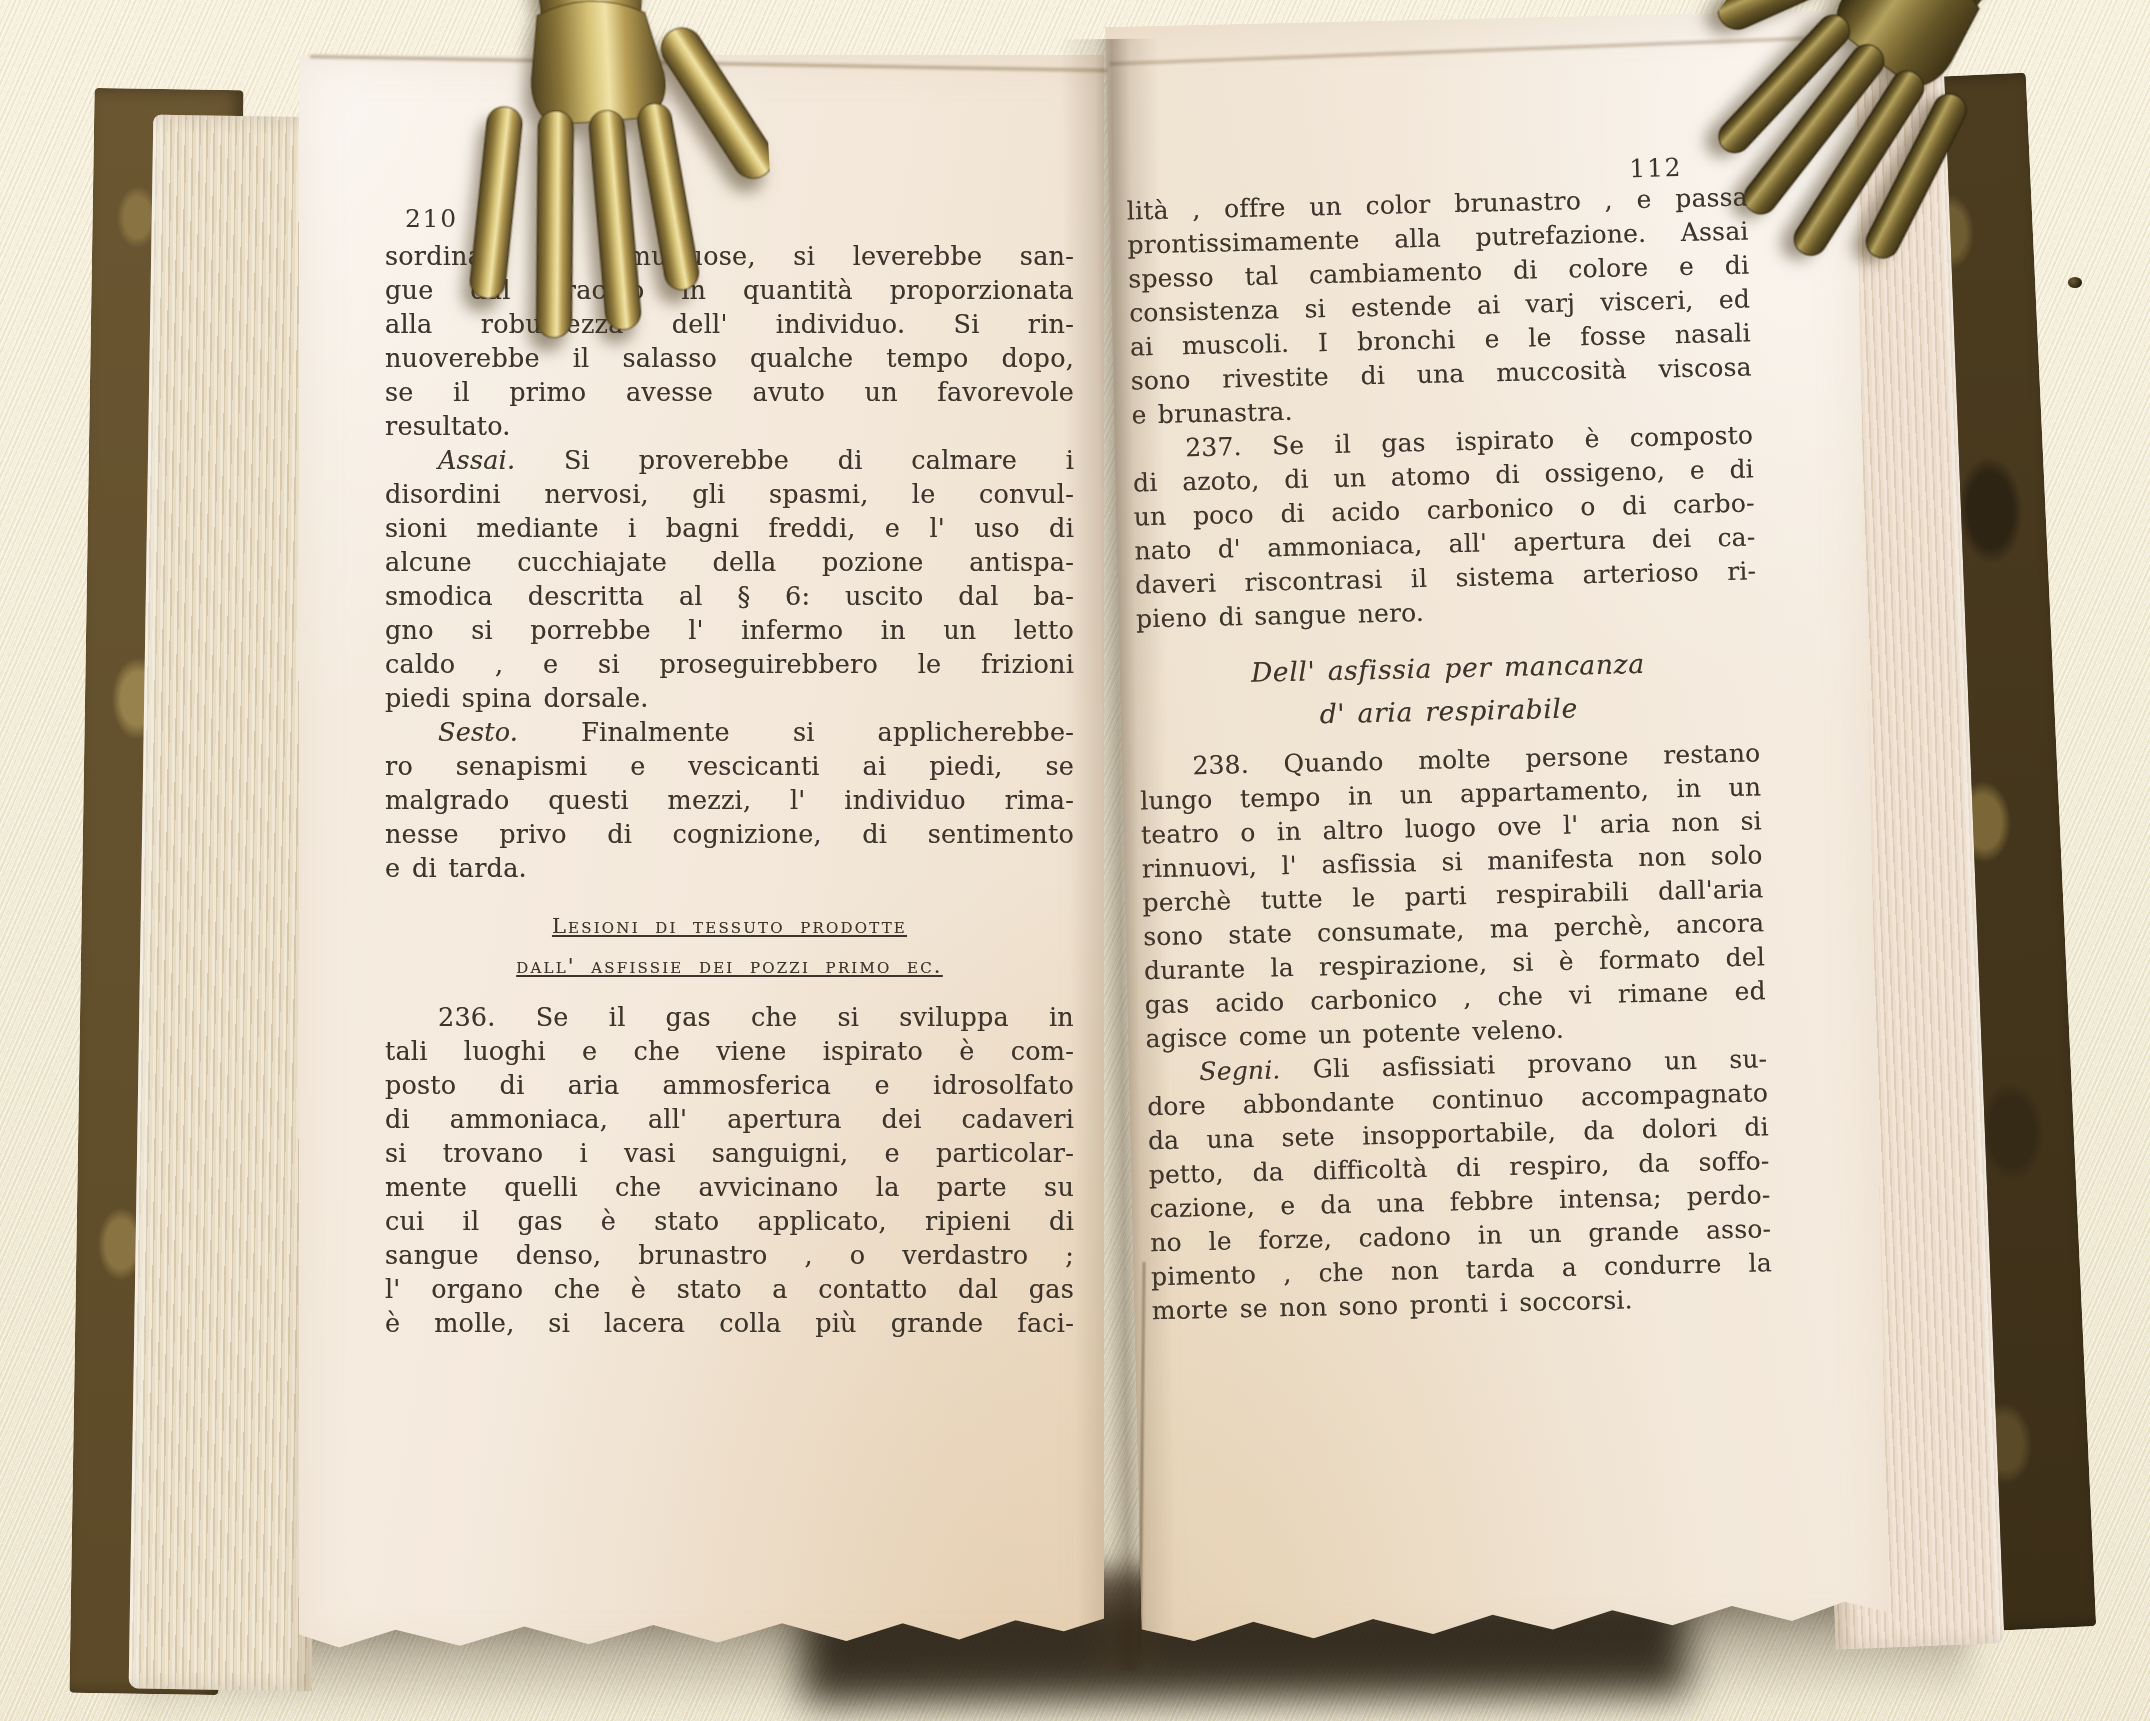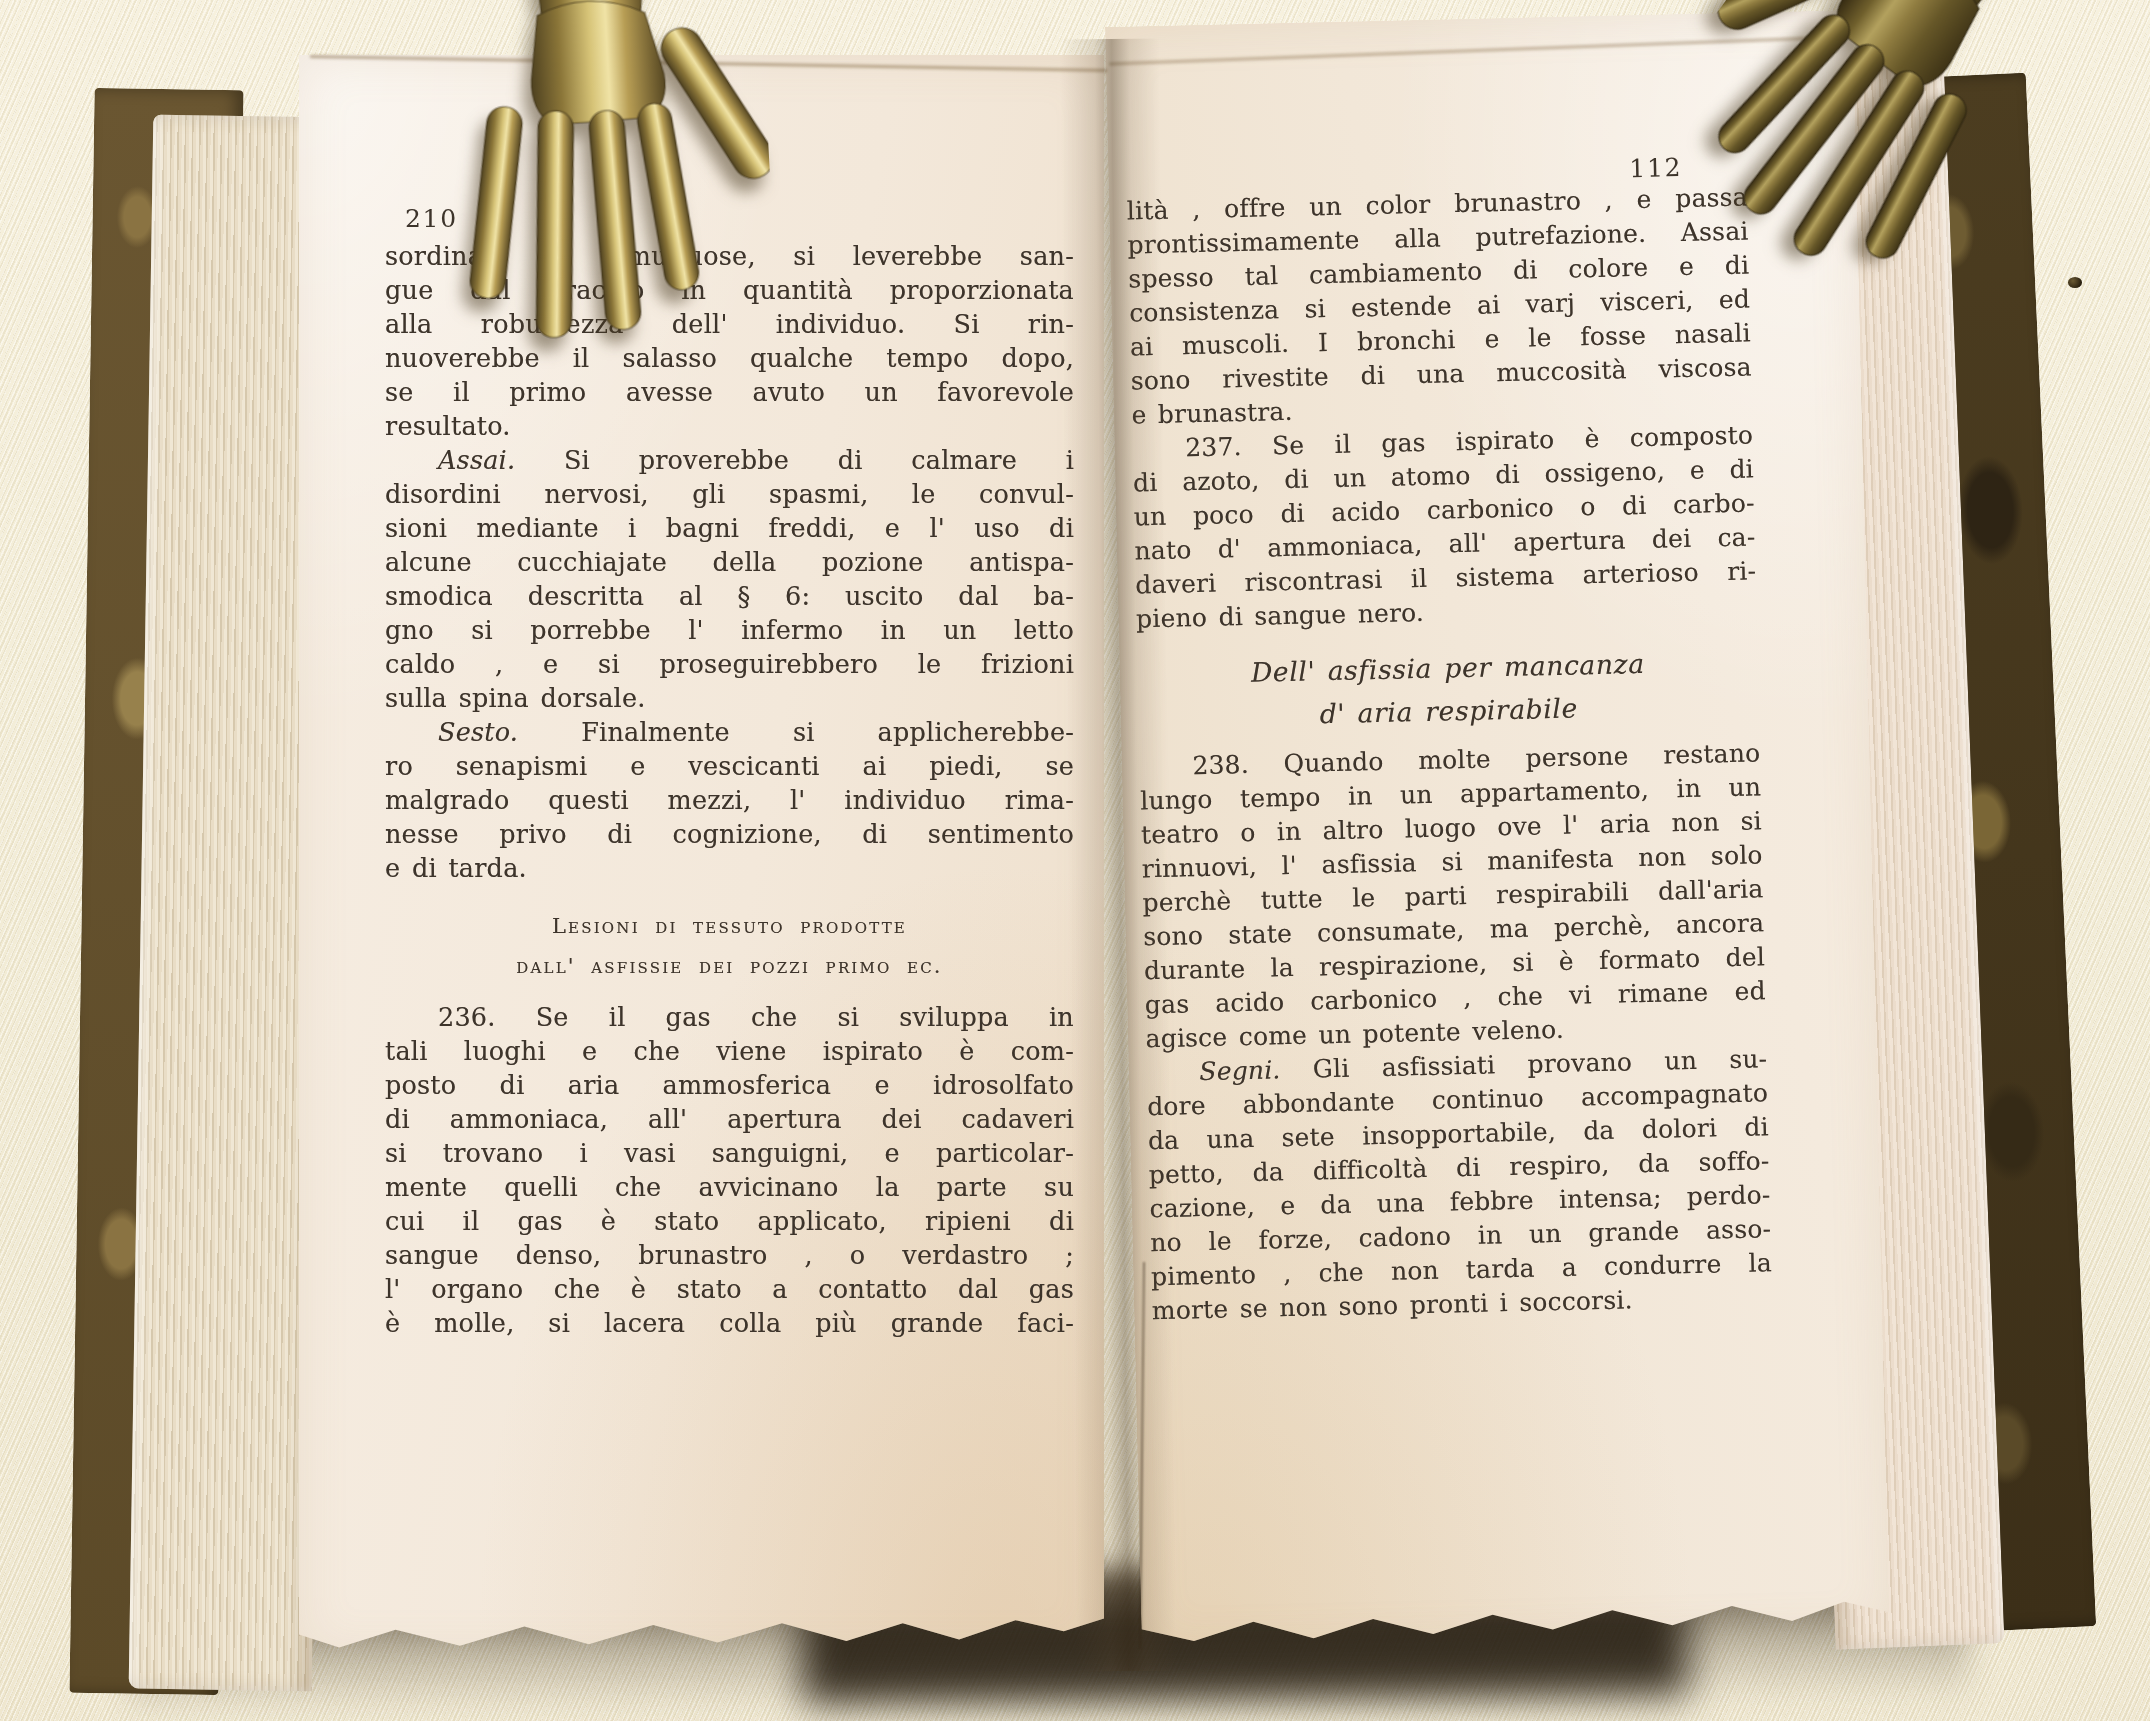--- a/index.html
+++ b/index.html
@@ -88,21 +88,21 @@
   .textblock{position:absolute;font-size:25.5px;line-height:34px;color:#3d342b;
     word-spacing:3.3px;letter-spacing:0.2px;text-shadow:0 0 0.6px rgba(61,52,43,.45);}
   .textblock-left{left:86px;top:184px;width:689px;}
   .textblock-right{left:17.7px;top:168px;width:621px;font-size:25px;}
   .block{margin:0;}
   .line{text-align:left;}
   .line.j{text-align:justify;text-align-last:justify;}
   .line.ind{text-indent:53px;}
   .block.caps{margin:21px 0 14.4px;}
   .block.caps .line{text-align:center;font-variant:small-caps;font-size:21px;line-height:40px;
-    letter-spacing:2.2px;word-spacing:6.6px;}
+    letter-spacing:2.2px;word-spacing:6.6px;text-decoration:underline;}
   .block.ital{margin:16.6px 0 11px;}
   .block.ital .line{text-align:center;font-style:italic;font-size:26.6px;line-height:43px;letter-spacing:0.6px;}
   em{font-style:italic;}
 
   
   .hand{position:absolute;}
   .hand-left{left:426px;top:-33px;width:343px;height:389px;transform:rotate(-3deg);
     filter:drop-shadow(-7.7px 13.3px 7.7px rgba(70,55,30,.5));}
   .hand-right{left:1804px;top:-55px;width:321px;height:364px;transform:rotate(36deg) scaleX(-1);
     transform-origin:50% 0;filter:drop-shadow(8.9px 11px 7.7px rgba(70,55,30,.5));}
@@ -134,21 +134,21 @@
           <div class="line">resultato.</div>
         </div>
         <div class="block para">
           <div class="line j ind"><em>Assai.</em> Si proverebbe di calmare i</div>
           <div class="line j">disordini nervosi, gli spasmi, le convul-</div>
           <div class="line j">sioni mediante i bagni freddi, e l' uso di</div>
           <div class="line j">alcune cucchiajate della pozione antispa-</div>
           <div class="line j">smodica descritta al § 6: uscito dal ba-</div>
           <div class="line j">gno si porrebbe l' infermo in un letto</div>
           <div class="line j">caldo , e si proseguirebbero le frizioni</div>
-          <div class="line">sulla spina dorsale.</div>
+          <div class="line">piedi spina dorsale.</div>
         </div>
         <div class="block para">
           <div class="line j ind"><em>Sesto.</em> Finalmente si applicherebbe-</div>
           <div class="line j">ro senapismi e vescicanti ai piedi, se</div>
           <div class="line j">malgrado questi mezzi, l' individuo rima-</div>
           <div class="line j">nesse privo di cognizione, di sentimento</div>
           <div class="line">e di tarda.</div>
         </div>
         <div class="block caps">
           <div class="line">Lesioni di tessuto prodotte</div>

